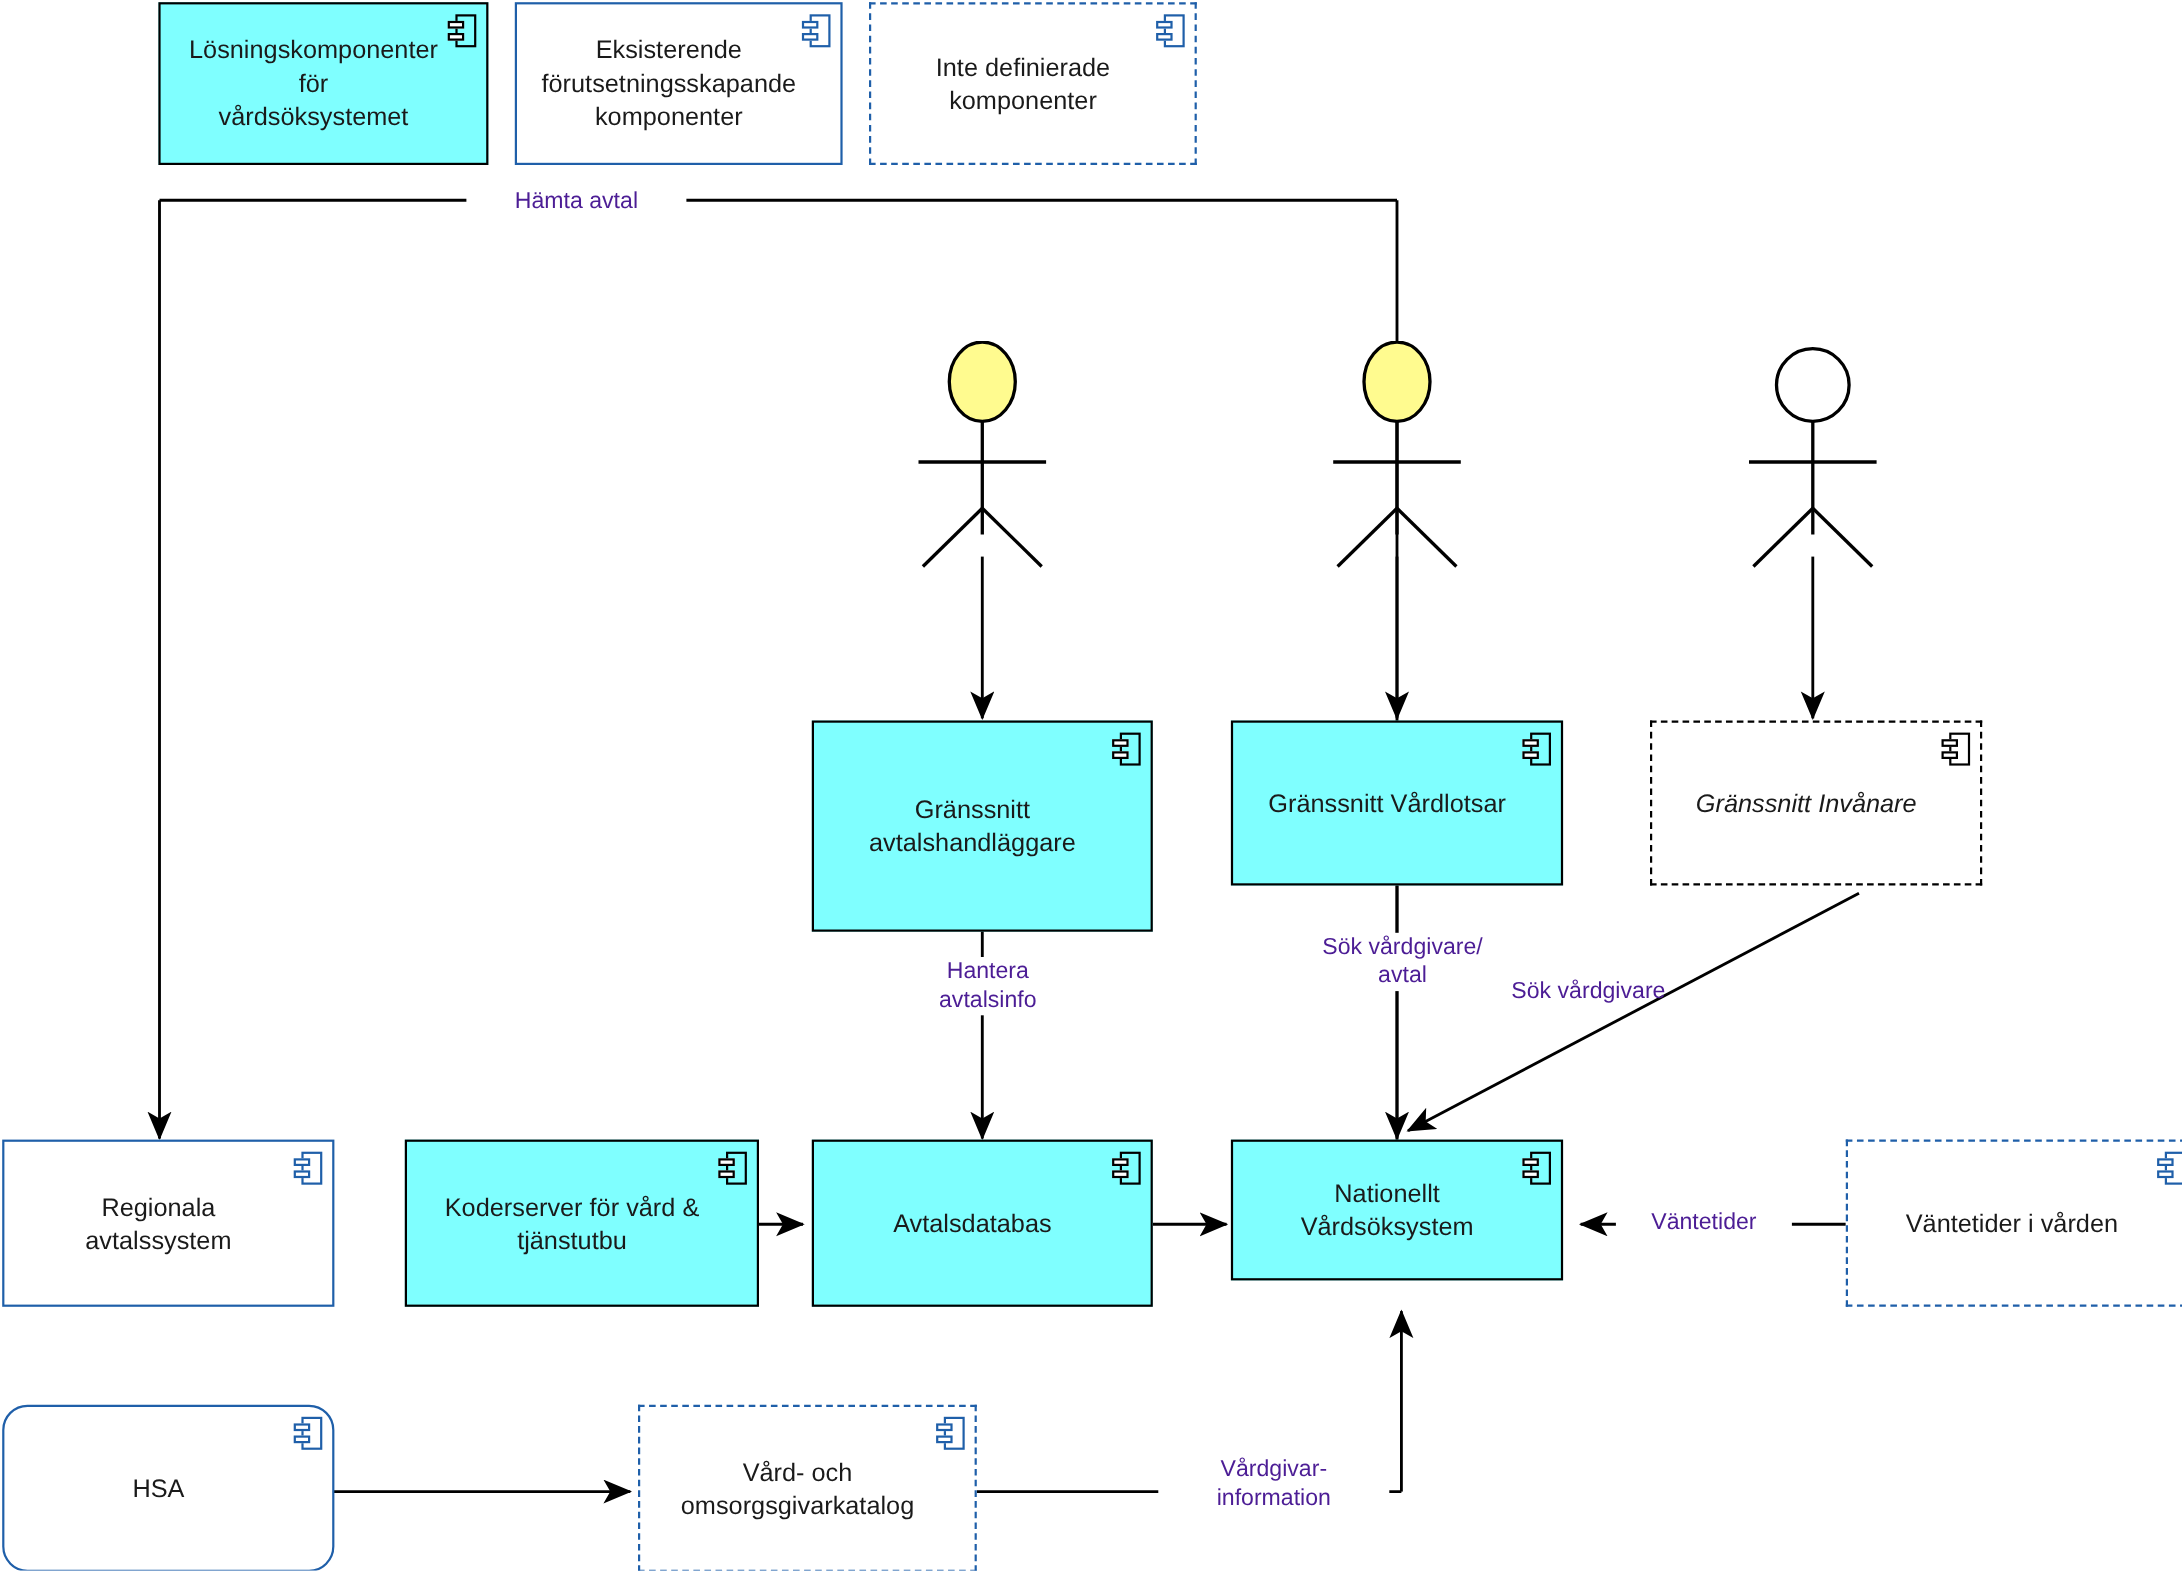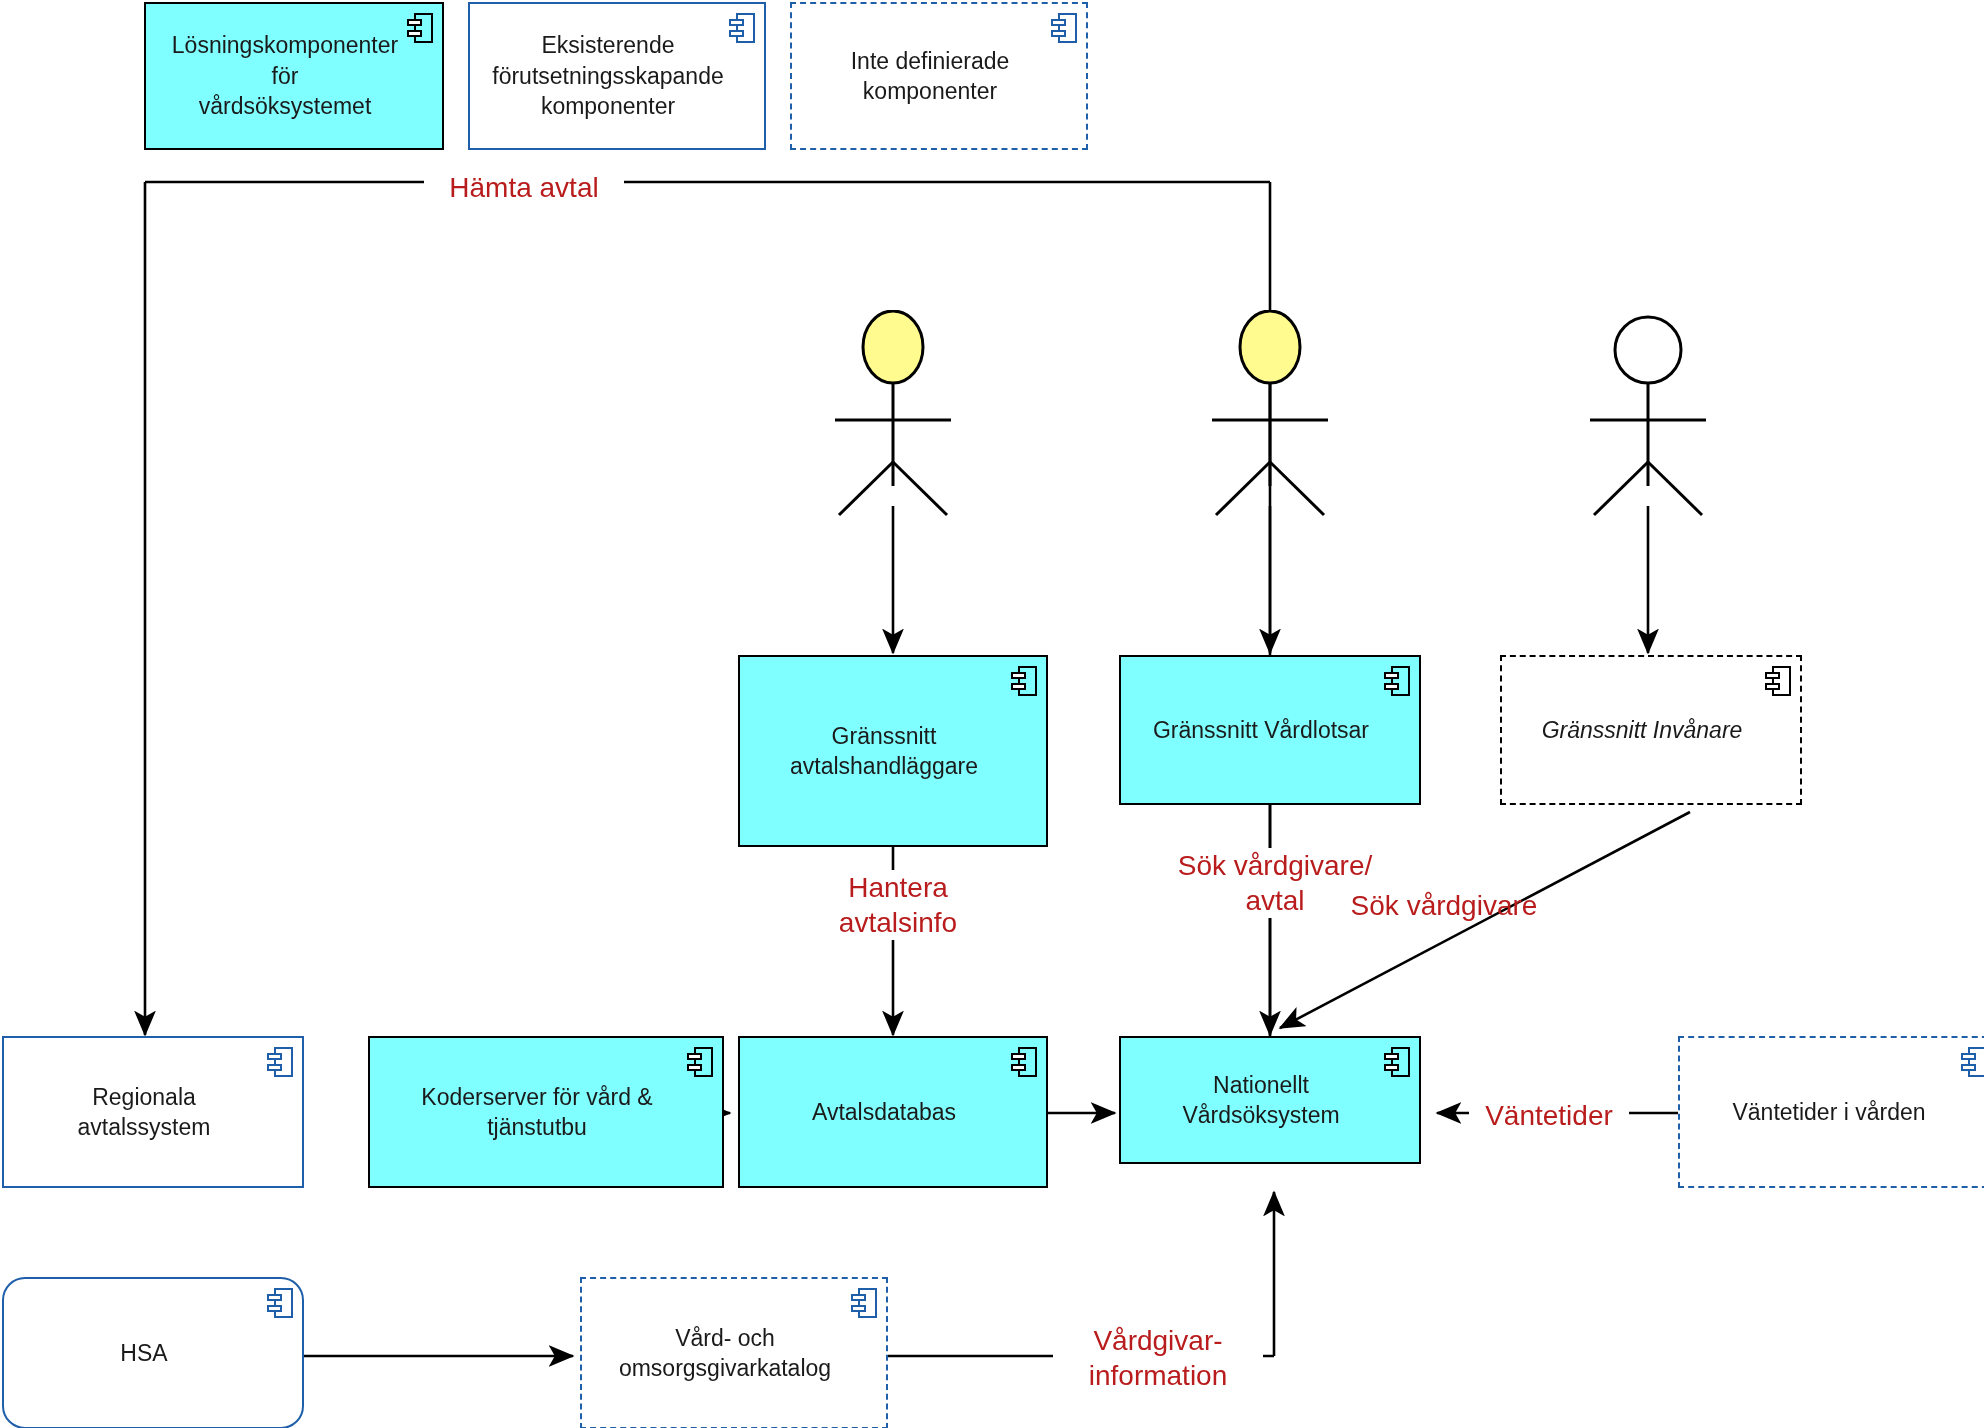--- a/index.html
+++ b/index.html
@@ -79,22 +79,22 @@
   
   #wires {
     position: absolute;
     left: 0; top: 0;
     width: 1984px; height: 1428px;
     z-index: 2;
     pointer-events: none;
   }
   .edge-label {
     position: absolute;
-    font-size: 28px;
-    color: #b91c1c;
+    font-size: 21px;
+    color: #4c1d95;
     background: #ffffff;
     text-align: center;
     line-height: 1.25;
     white-space: pre-line;
     padding: 0 5px;
     z-index: 7;
   }
 </style>
 </head>
 <body>
@@ -236,21 +236,21 @@
   <div class="comp fill-white bd-blue-solid" style="left:2px; top:1036px; width:302px; height:152px;">
     <span class="uml-icon blue">
       <span class="body"></span>
         <span class="tab1"></span>
         <span class="tab2"></span>
     </span>
     <span class="label">Regionala
 avtalssystem</span>
   </div>
 
-  <div class="comp fill-cyan bd-black-solid" style="left:368px; top:1036px; width:356px; height:152px;text-align:center;">
+  <div class="comp fill-cyan bd-black-solid" style="left:368px; top:1036px; width:322px; height:152px;text-align:center;">
     <span class="uml-icon">
       <span class="body"></span>
         <span class="tab1"></span>
         <span class="tab2"></span>
     </span>
     <span class="label">Koderserver för vård &amp;
 tjänstutbu</span>
   </div>
 
   <div class="comp fill-cyan bd-black-solid" style="left:738px; top:1036px; width:310px; height:152px;">

